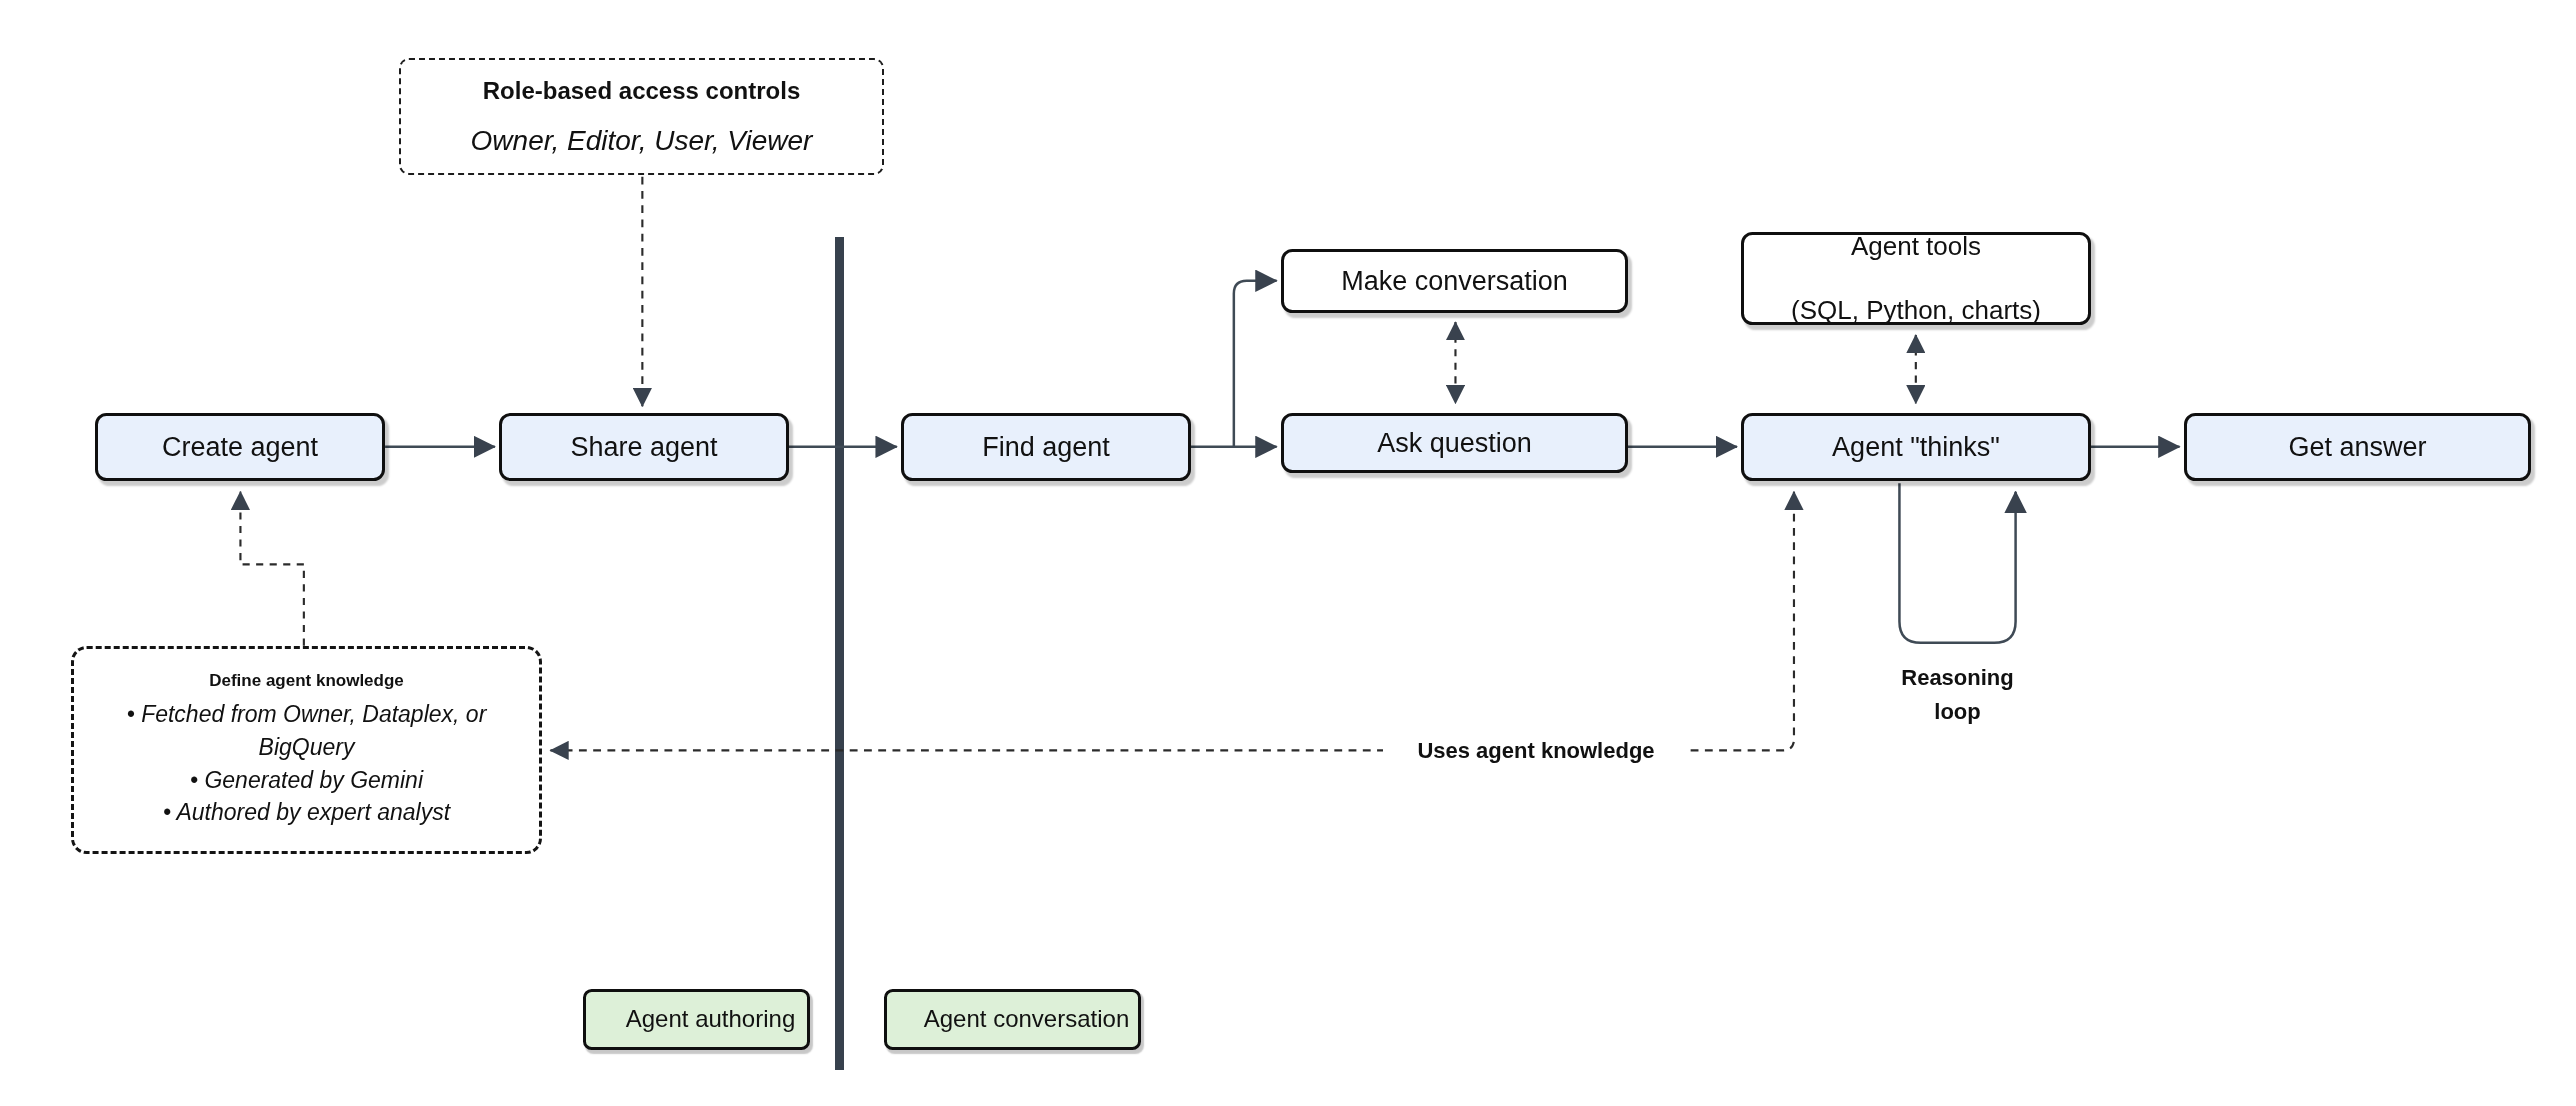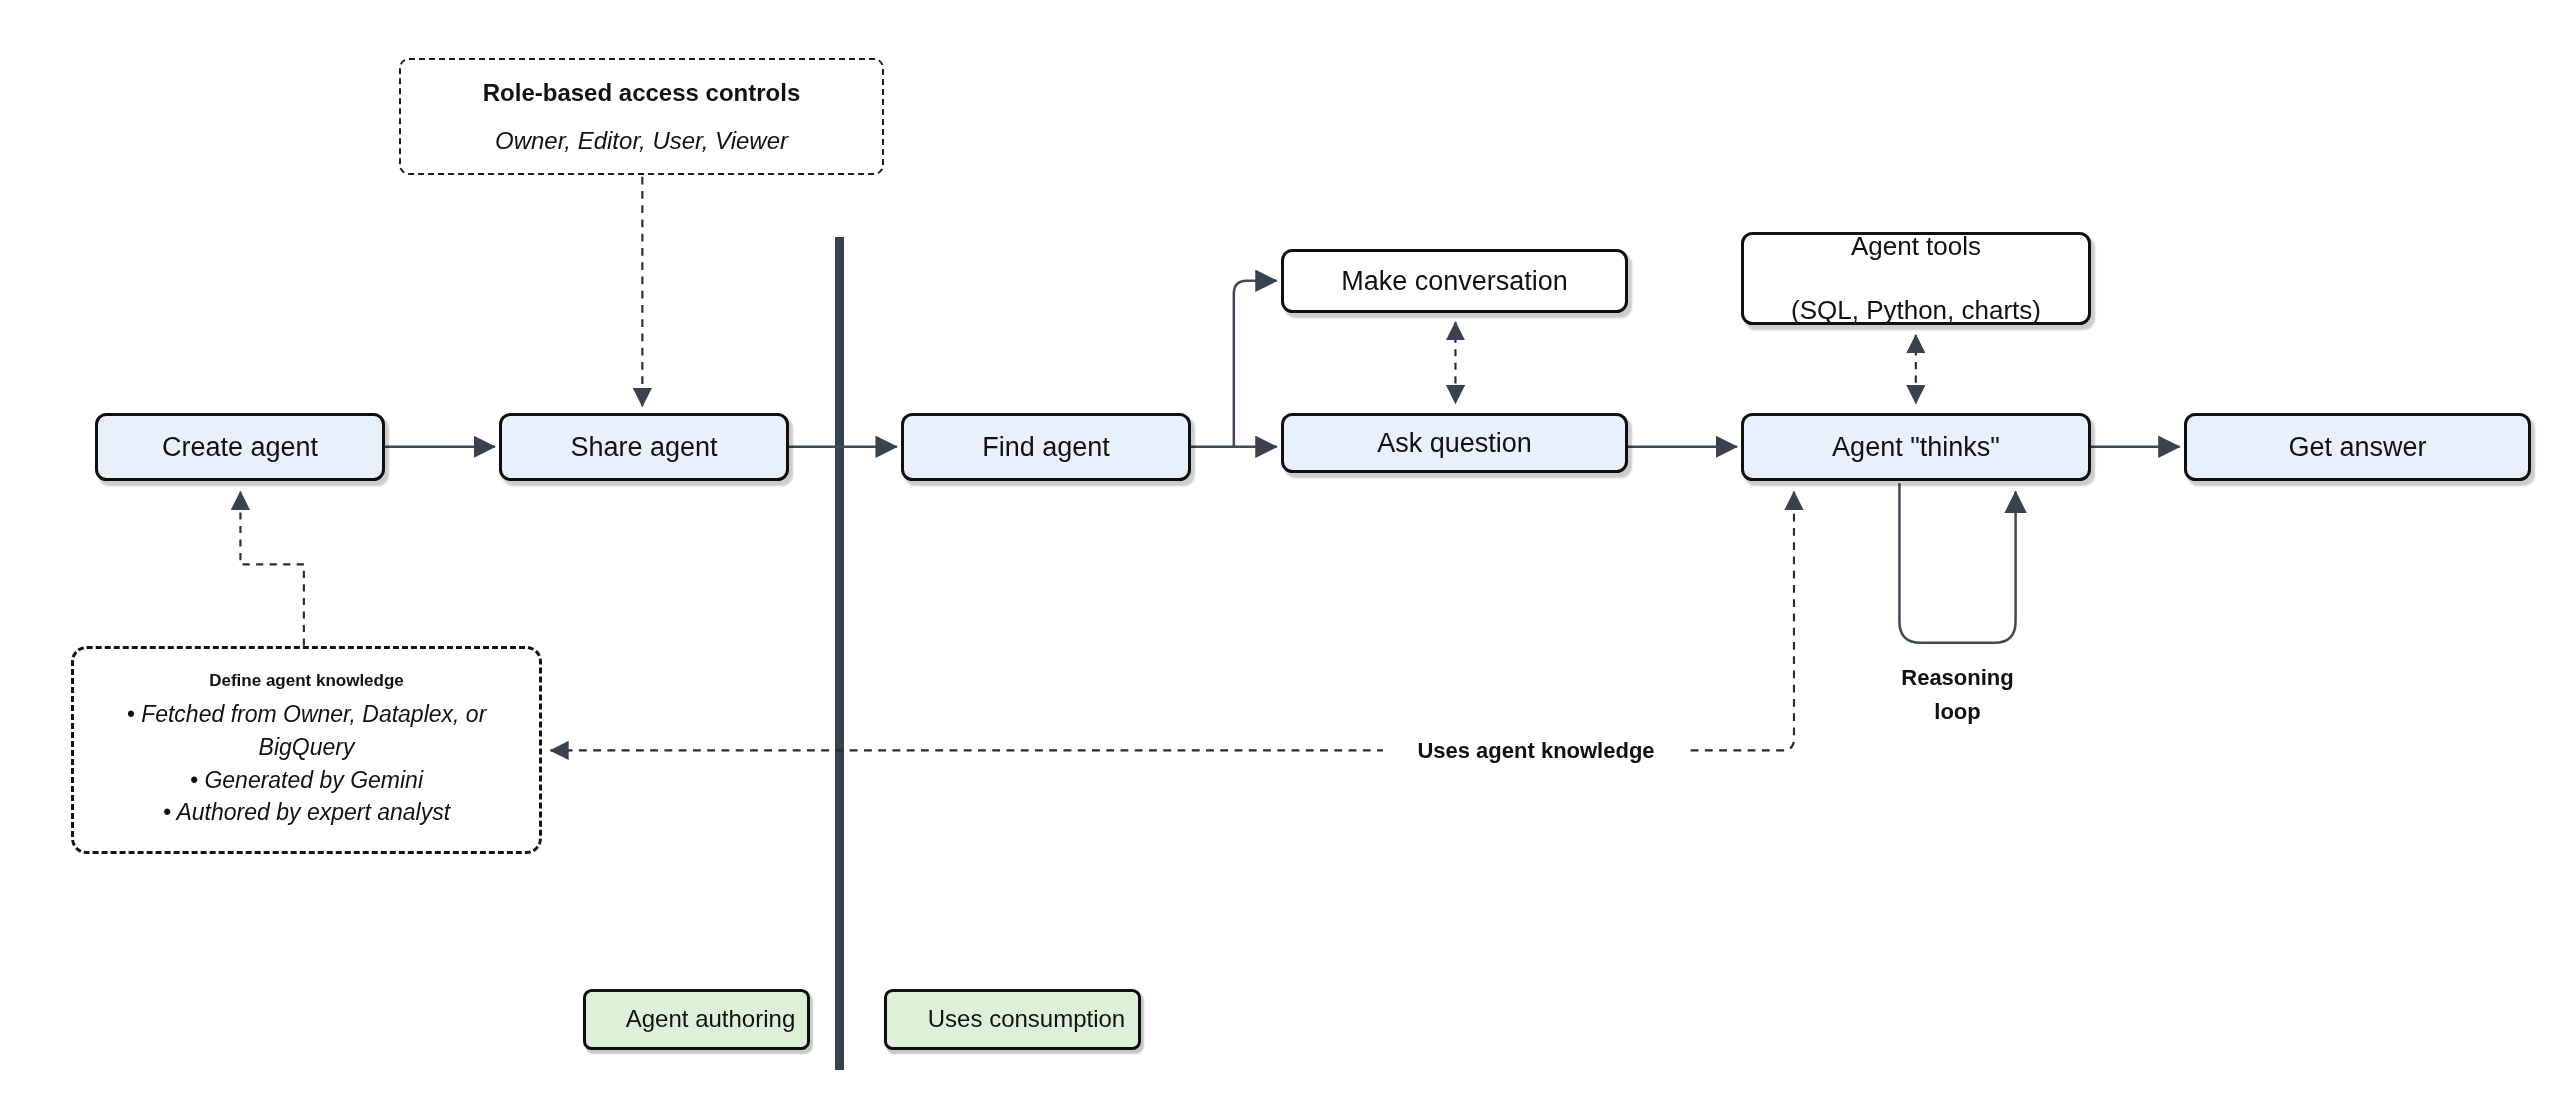--- a/index.html
+++ b/index.html
@@ -59,21 +59,21 @@
     justify-content: center;
     text-align: center;
   }
   .callout.rbac {
     left: 399px; top: 58px;
     width: 485px; height: 117px;
     border: 2.1px dashed #1c1c1c;
     border-radius: 10px;
   }
   .callout.rbac .title { font-weight: bold; font-size: 24px; margin-bottom: 20px; }
-  .callout.rbac .subtitle { font-style: italic; font-size: 24px; }
+  .callout.rbac .subtitle { font-style: italic; font-size: 28px; }
   .callout.knowledge {
     left: 71px; top: 646px;
     width: 471px; height: 208px;
     border: 3.6px dashed #141414;
     border-radius: 15.7px;
     padding: 7.1px 20px;
   }
   .callout.knowledge .title { font-weight: bold; font-size: 17px; margin-bottom: 7.1px; }
   .callout.knowledge .bullets { font-style: italic; font-size: 23px; line-height: 1.42; max-width: 428px; }
   .callout.knowledge .bullet::before { content: "• "; }
@@ -167,16 +167,16 @@
 
   <div class="float-label reasoning">
     <div>Reasoning</div>
     <div>loop</div>
   </div>
 
   <div class="float-label uses">Uses agent knowledge</div>
 
   <div class="node green" style="left:583px; top:989px; width:227px; height:61px;">Agent authoring</div>
 
-  <div class="node green" style="left:884px; top:989px; width:257px; height:61px;">Uses consumption</div>
+  <div class="node green" style="left:884px; top:989px; width:257px; height:61px;">Agent conversation</div>
 
 </div>
 
 
 </body></html>

